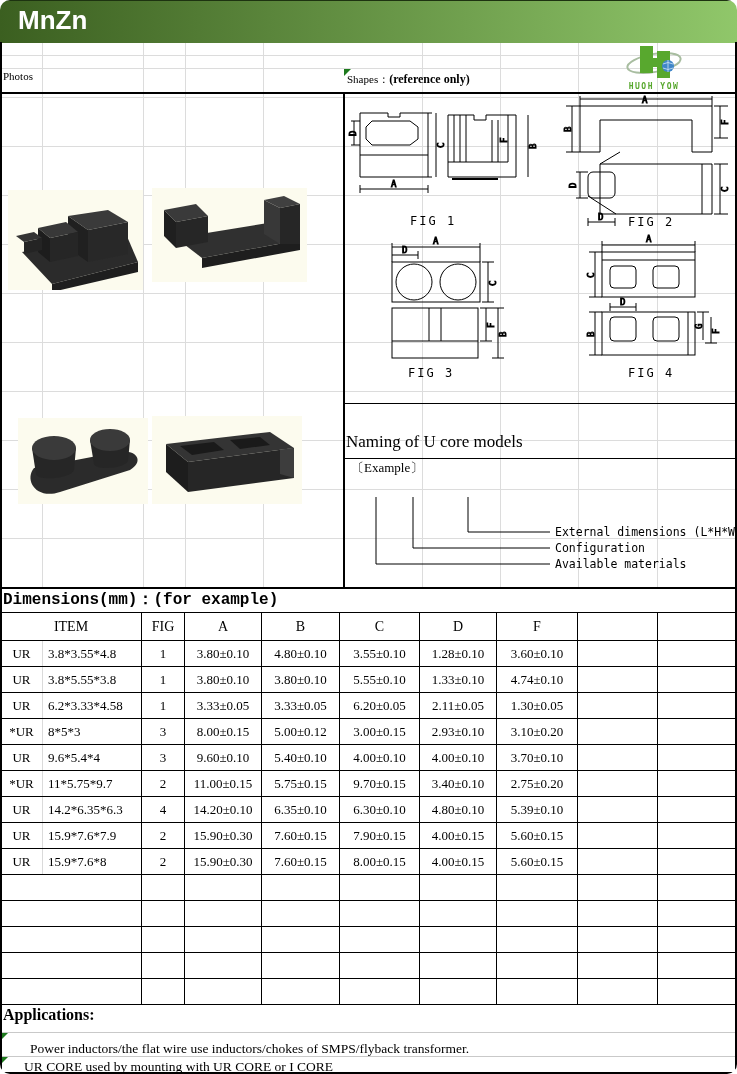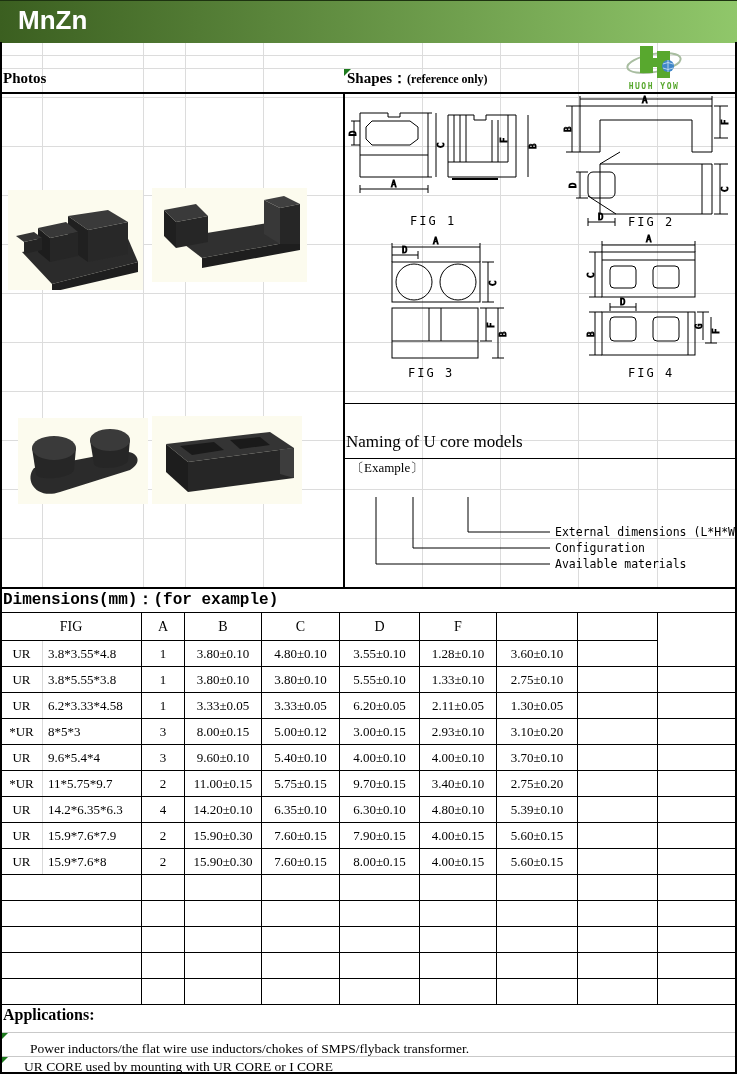--- a/index.html
+++ b/index.html
@@ -1,31 +1,31 @@
 <!DOCTYPE html>
 <html><head>
 <meta charset="utf-8">
 <style>
   html,body{margin:0;padding:0;background:#fff;}
   #page{position:relative;width:737px;height:1074px;background:#fff;overflow:hidden;
-        font-family:"Liberation Serif",serif;color:#000;}
+        font-family:"Liberation Serif",serif;color:#000;border-radius:10px;}
   .abs{position:absolute;}
   
   #header-bar{left:0;top:0;width:737px;height:42px;border-top:1px solid #1d3310;}
   #header-left{left:18px;top:5px;font-family:"Liberation Sans",sans-serif;font-weight:bold;
                font-size:26px;color:#fff;}
   #header-title{left:0;top:5px;width:737px;text-align:center;font-family:"Liberation Sans",sans-serif;
                 font-weight:bold;font-size:26px;color:#fff;}
   
   .gv{width:1px;background:#dcdcdc;top:42px;height:545px;}
   .gh{height:1px;background:#dcdcdc;left:0;width:737px;}
   
   .blk{background:#000;}
   
-  .sec-title{font-weight:bold;font-size:15px;}
+  .sec-title{font-weight:normal;font-size:11px;}
   .note{font-weight:bold;font-size:12px;}
   
   .ctri{width:0;height:0;border-left:7px solid #1d7a1d;border-bottom:7px solid transparent;}
   
   .plate{background:#fcfbee;}
   
   svg text{font-family:"DejaVu Sans Mono",monospace;}
   .dimtxt{font-size:9px;}
   .captxt{font-size:12px;letter-spacing:2px;}
   
@@ -238,20 +238,21 @@
     <path d="M70,2 V53 H207"></path>
     <path d="M33,2 V69 H207"></path>
     <text x="212" y="41" font-size="11.5" fill="#000" stroke="none">External dimensions (L*H*W)</text>
     <text x="212" y="57" font-size="11.5" fill="#000" stroke="none">Configuration</text>
     <text x="212" y="73" font-size="11.5" fill="#000" stroke="none">Available materials</text>
   </svg>
 
   <div class="abs" id="dim-title">Dimensions(mm)：(for example)</div>
   <div class="abs" id="tbl">
     <div class="trow">
+      <div class="tc th">ITEM</div>
       <div class="tc th">FIG</div>
       <div class="tc th">A</div>
       <div class="tc th">B</div>
       <div class="tc th">C</div>
       <div class="tc th">D</div>
       <div class="tc th">F</div>
       <div class="tc th"></div>
       <div class="tc th"></div>
     </div>
 
@@ -272,21 +273,21 @@
     <div class="trow">
       <div class="tc item-c">
           <span class="pfx">UR</span>
           <span class="itm">3.8*5.55*3.8</span>
         </div>
       <div class="tc">1</div>
       <div class="tc">3.80±0.10</div>
       <div class="tc">3.80±0.10</div>
       <div class="tc">5.55±0.10</div>
       <div class="tc">1.33±0.10</div>
-      <div class="tc">2.75±0.10</div>
+      <div class="tc">4.74±0.10</div>
       <div class="tc"></div>
         <div class="tc"></div>
     </div>
     <div class="trow">
       <div class="tc item-c">
           <span class="pfx">UR</span>
           <span class="itm">6.2*3.33*4.58</span>
         </div>
       <div class="tc">1</div>
       <div class="tc">3.33±0.05</div>

